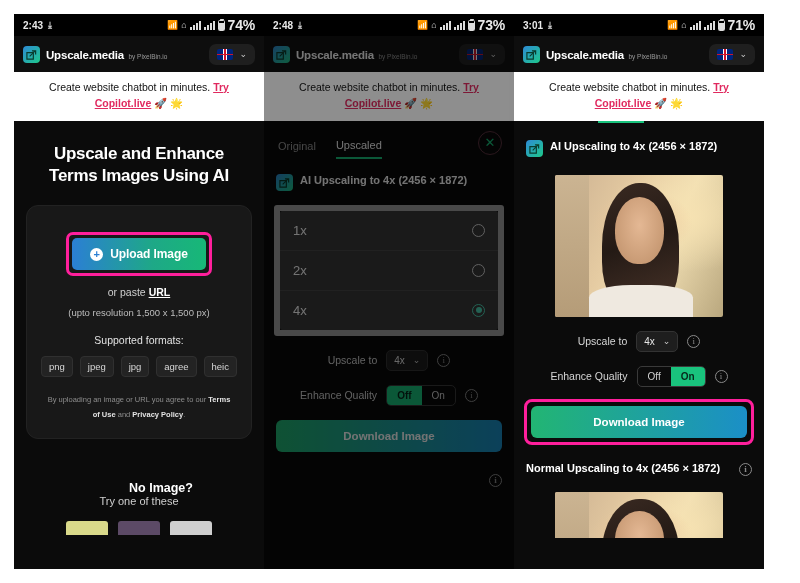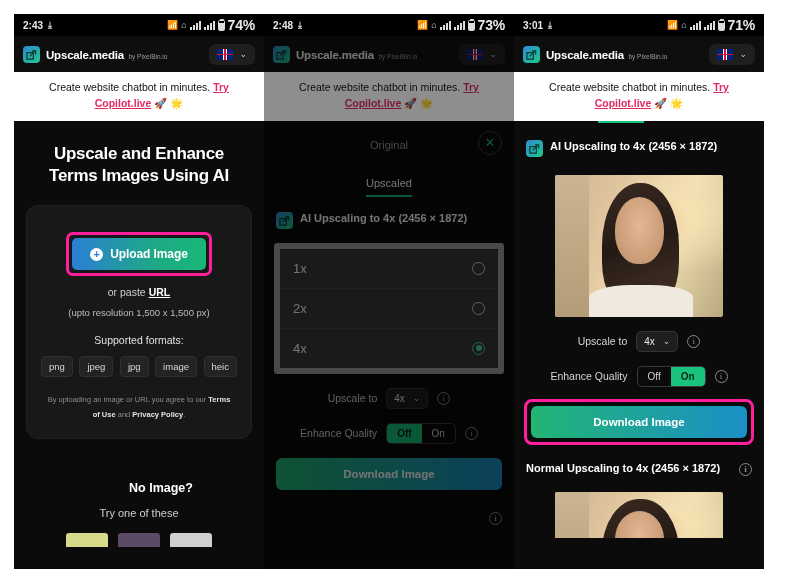--- a/index.html
+++ b/index.html
@@ -140,29 +140,29 @@
   .reso { color: #bdbdbd; font-size: 9.5px; margin-top: 9px; }
   .supp { color: #e2e2e2; font-size: 10.5px; margin-top: 16px; }
   .chips { display: flex; justify-content: space-between; gap: 6px; margin-top: 10px; flex-wrap: wrap; }
   .chip {
     background: #232323; color: #d8d8d8; font-size: 9.5px;
     border-radius: 4px; padding: 4px 7px; border: 1px solid #303030;
   }
   .terms { color: #8d8d8d; font-size: 7.5px; line-height: 1.9; margin-top: 16px; padding: 0 4px; }
   .terms b { color: #e3e3e3; }
   .noimg { color: #fff; text-align: center; font-size: 12.5px; font-weight: 700; margin-top: 42px; padding-left: 44px; }
-  .tryone { color: #cfcfcf; text-align: center; font-size: 11px; margin-top: 12px; }
+  .tryone { color: #cfcfcf; text-align: center; font-size: 11px; margin-top: 0; }
   .thumbs { display: flex; justify-content: center; gap: 10px; margin-top: 14px; }
   .thumb { width: 42px; height: 14px; border-radius: 3px 3px 0 0; }
 
   
   .body2 { background: #0b0b0b; height: 100%; position: relative; }
   .tabs {
     display: flex; align-items: center; gap: 20px;
-    padding: 18px 14px 0 14px; position: relative; flex-direction: column;
+    padding: 18px 14px 0 14px; position: relative;
   }
   .tab { color: #9b9b9b; font-size: 11px; padding-bottom: 6px; }
   .tab.active { color: #fff; border-bottom: 2px solid #19c37d; }
   .closebtn {
     position: absolute; right: 12px; top: 10px;
     width: 24px; height: 24px; border-radius: 50%;
     border: 1px solid #5d3340; color: #19c37d;
     display: flex; align-items: center; justify-content: center;
     font-size: 13px; background: transparent;
   }
@@ -316,21 +316,21 @@
         </div>
         <div class="paste">
           <span>or paste </span><b>URL</b>
         </div>
         <div class="reso">(upto resolution 1,500 x 1,500 px)</div>
         <div class="supp">Supported formats:</div>
         <div class="chips">
           <span class="chip">png</span>
           <span class="chip">jpeg</span>
           <span class="chip">jpg</span>
-          <span class="chip">image</span>
+          <span class="chip">agree</span>
           <span class="chip">heic</span>
         </div>
         <div class="terms">
           <span>By uploading an image or URL you agree to our </span><b>Terms of Use</b><span> and </span><b>Privacy Policy</b><span>.</span>
         </div>
       </div>
 
       <div class="noimg">No Image?</div>
       <div class="tryone">Try one of these</div>
       <div class="thumbs">

